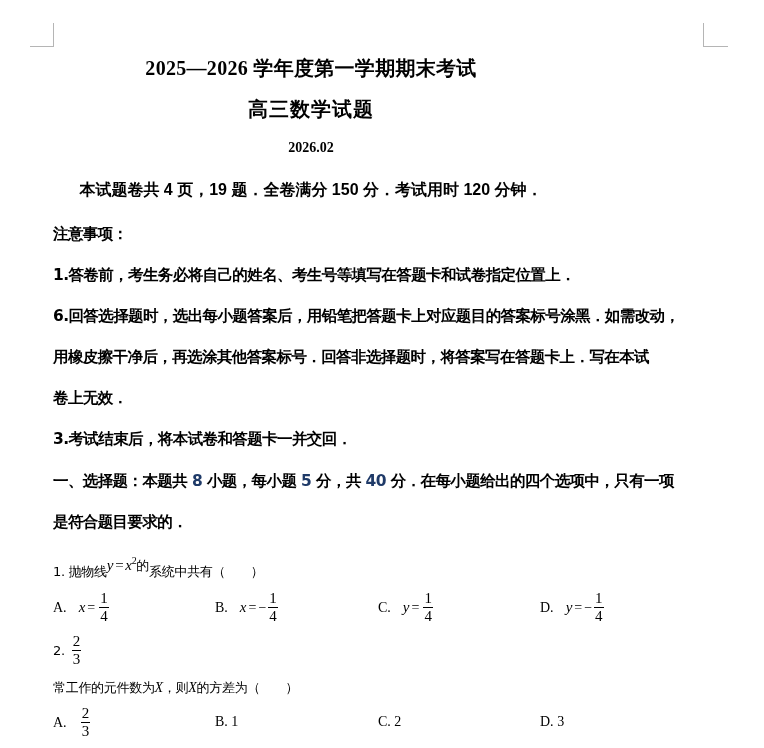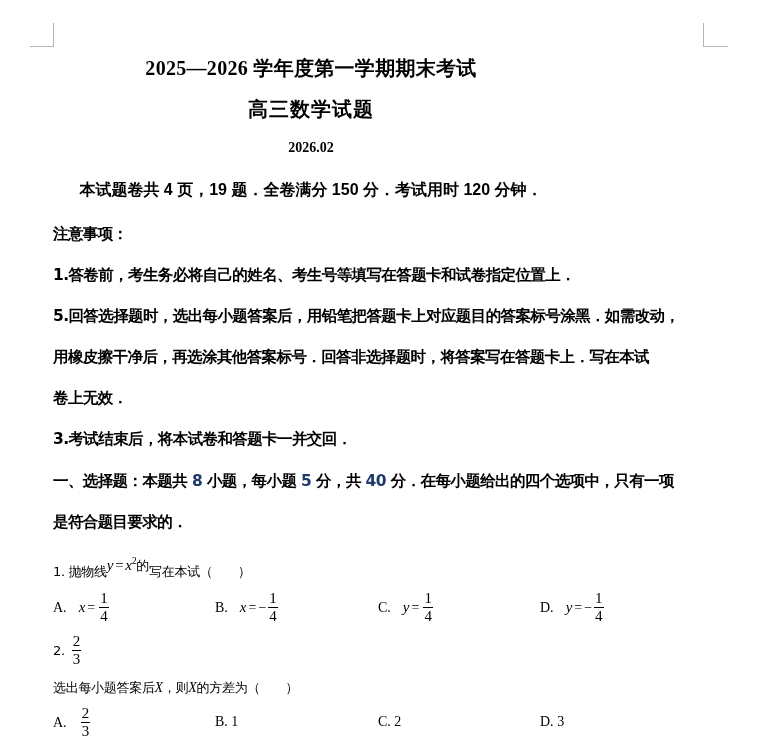--- a/index.html
+++ b/index.html
@@ -30,33 +30,33 @@
 <div class="corner corner-left"></div>
 <div class="corner corner-right"></div>
 
 <div class="abs center title">2025—2026 学年度第一学期期末考试</div>
 <div class="abs center subtitle">高三数学试题</div>
 <div class="abs center date">2026.02</div>
 <div class="abs center info">本试题卷共 4 页，19 题．全卷满分 150 分．考试用时 120 分钟．</div>
 
 <div class="abs body-line" style="top:224px;">注意事项：</div>
 <div class="abs body-line" style="top:265px;">1.答卷前，考生务必将自己的姓名、考生号等填写在答题卡和试卷指定位置上．</div>
-<div class="abs body-line" style="top:306px;">5.回答选择题时，选出每小题答案后，用铅笔把答题卡上对应题目的答案标号涂黑．如需改动，</div>
+<div class="abs body-line" style="top:306px;">6.回答选择题时，选出每小题答案后，用铅笔把答题卡上对应题目的答案标号涂黑．如需改动，</div>
 <div class="abs body-line" style="top:347px;">用橡皮擦干净后，再选涂其他答案标号．回答非选择题时，将答案写在答题卡上．写在本试</div>
 <div class="abs body-line" style="top:388px;">卷上无效．</div>
 <div class="abs body-line" style="top:429px;">3.考试结束后，将本试卷和答题卡一并交回．</div>
 
 <div class="abs body-line" style="top:471px;">
   <span>一、选择题：本题共 </span><span class="num-blue">8</span><span> 小题，每小题 </span><span class="num-blue">5</span><span> 分，共 </span><span class="num-blue">40</span><span> 分．在每小题给出的四个选项中，只有一项</span>
 </div>
 <div class="abs body-line" style="top:512px;">是符合题目要求的．</div>
 
 <div class="abs q-line" style="top:561px;">
   <span>1.</span>
-  <span>抛物线</span><span class="math raised"><span>y</span><span class="eq">=</span><span>x</span><sup style="font-style:normal;font-size:10px;">2</sup></span><span class="raised">的</span><span>写在本试（　　）</span>
+  <span>抛物线</span><span class="math raised"><span>y</span><span class="eq">=</span><span>x</span><sup style="font-style:normal;font-size:10px;">2</sup></span><span class="raised">的</span><span>系统中共有（　　）</span>
 </div>
 
 <div class="opt" style="left:53px; top:590px;">
   <span class="lbl">A.</span>
   <span class="math">x</span>
     <span class="eq">=</span>
     <span></span>
   <span class="frac">
       <span class="n">1</span>
       <span class="d">4</span>
@@ -94,21 +94,21 @@
 </div>
 
 <div class="abs q-line" style="top:633px; display:flex; align-items:center;">
   <span>2.</span>&nbsp;
   <span class="frac" style="font-family:'Liberation Serif',serif;margin:0 3px;">
       <span class="n">2</span>
       <span class="d">3</span>
     </span>
 </div>
 <div class="abs q-line" style="top:679px;">
-  <span>选出每小题答案后</span><span class="math" style="font-size:14px;">X</span><span>，则</span><span class="math" style="font-size:14px;">X</span><span>的方差为（　　）</span>
+  <span>常工作的元件数为</span><span class="math" style="font-size:14px;">X</span><span>，则</span><span class="math" style="font-size:14px;">X</span><span>的方差为（　　）</span>
 </div>
 
 <div class="opt" style="left:53px; top:705px;">
   <span class="lbl">A.</span>
   <span class="frac">
       <span class="n">2</span>
       <span class="d">3</span>
     </span>
 </div>
 <div class="opt" style="left:215px; top:714px;">

